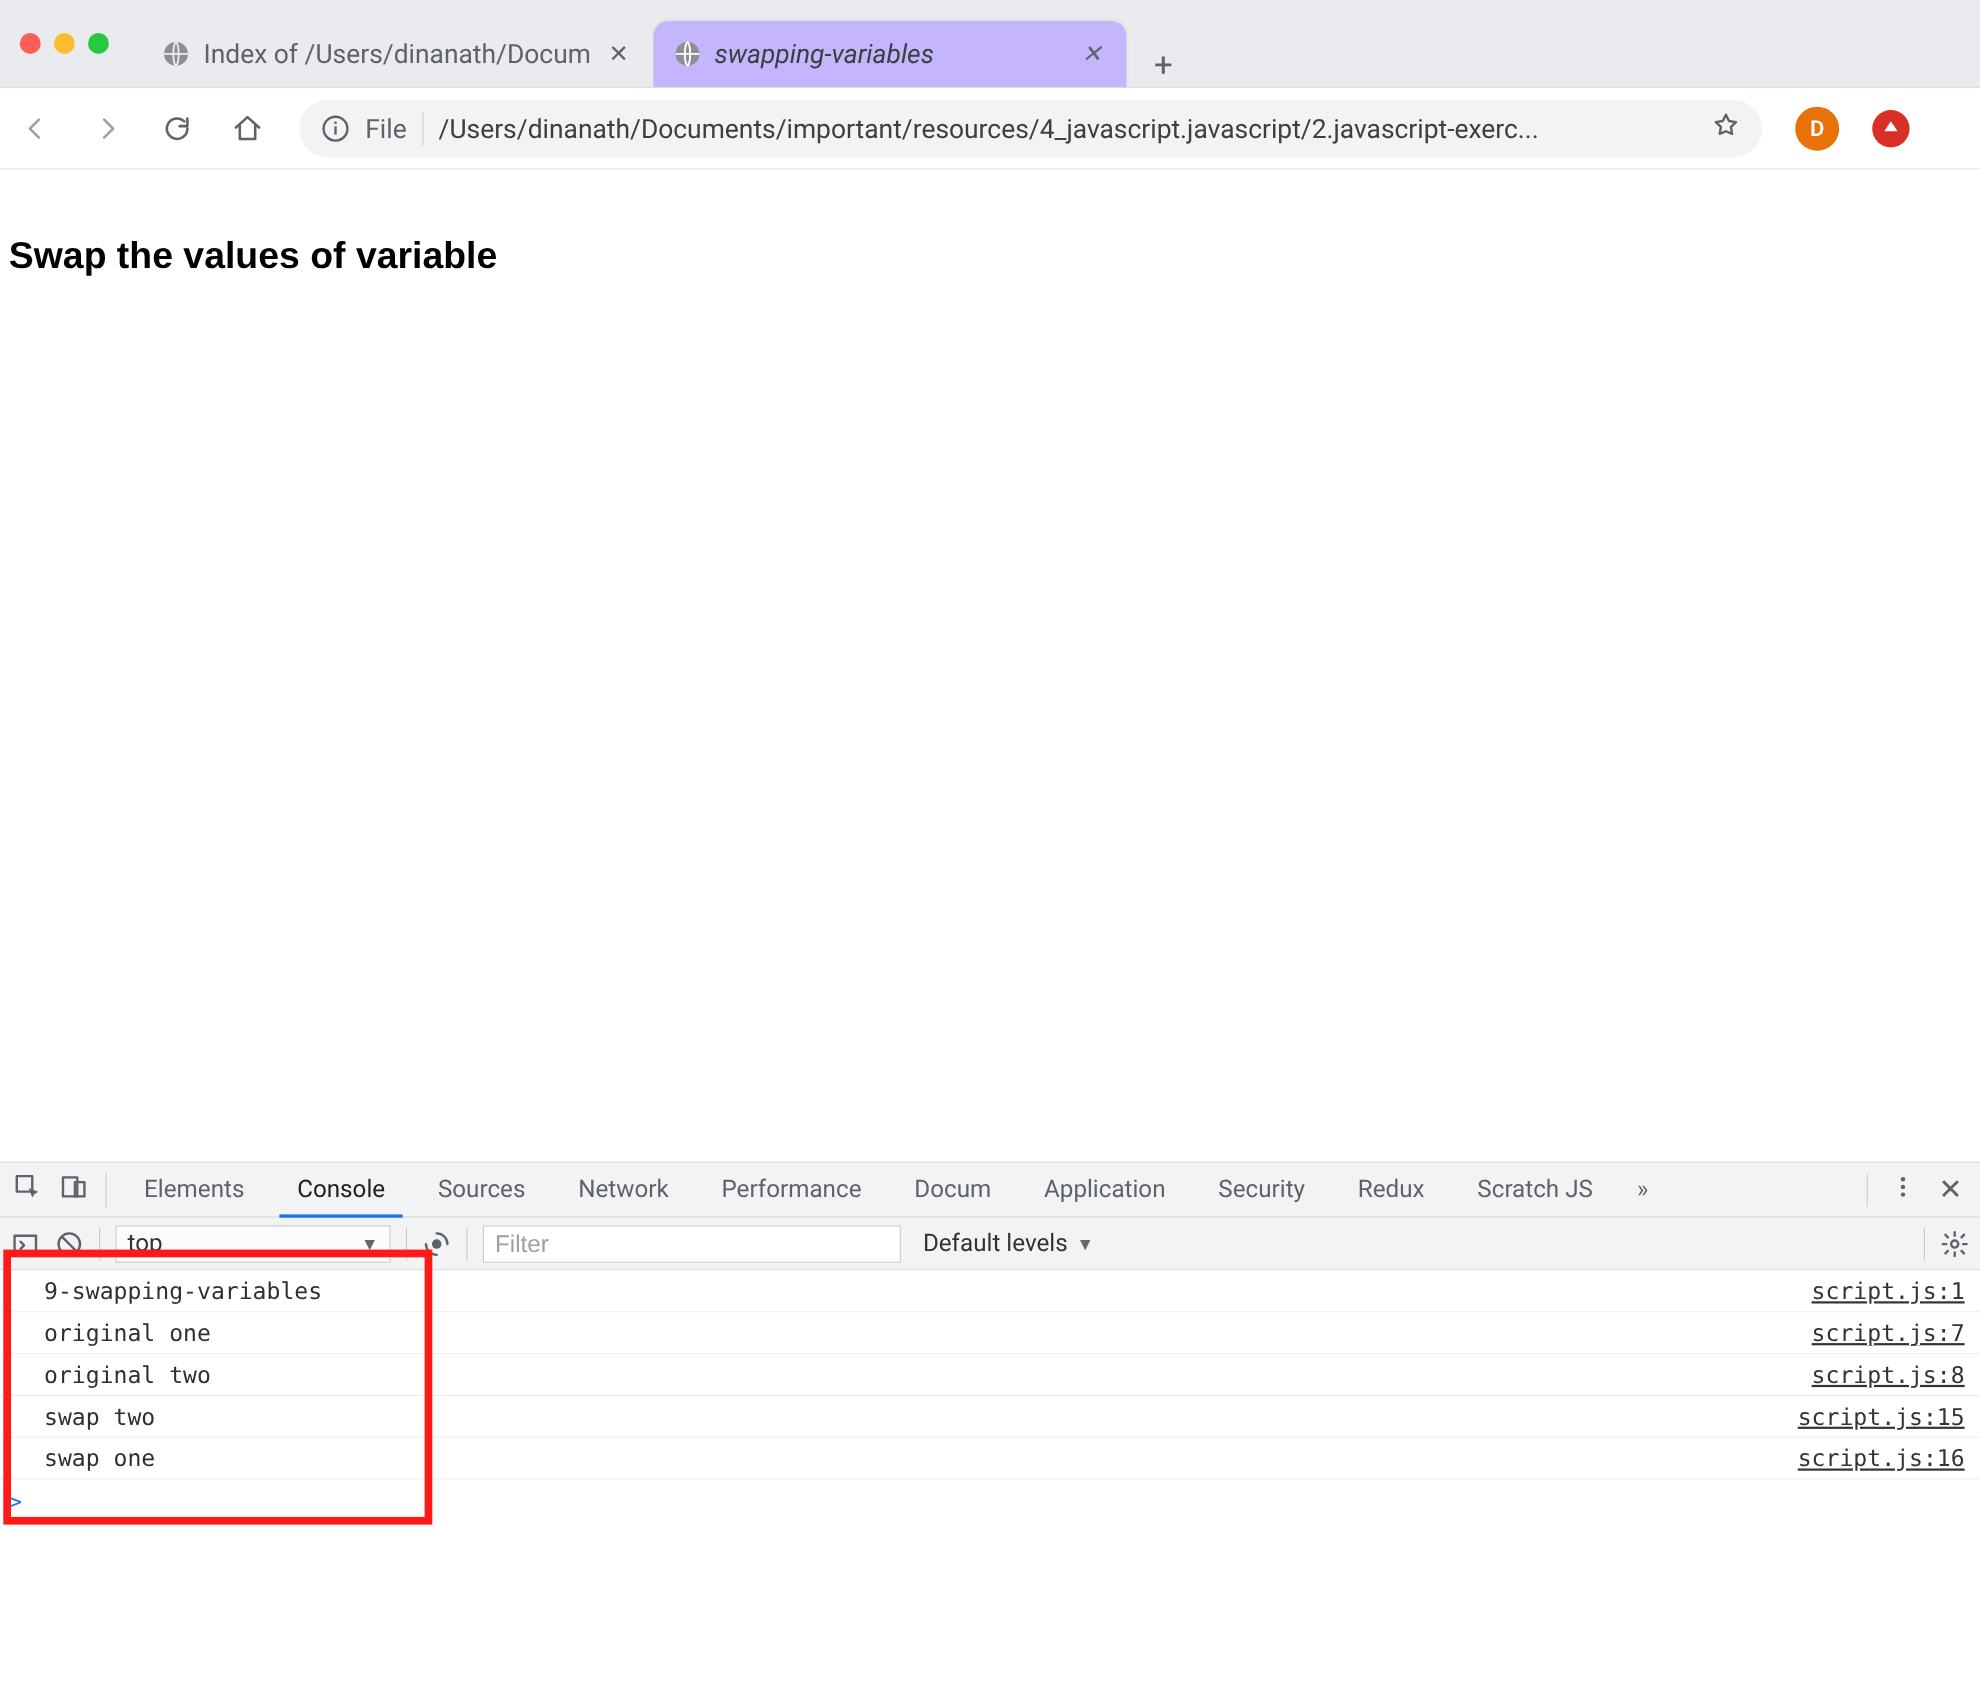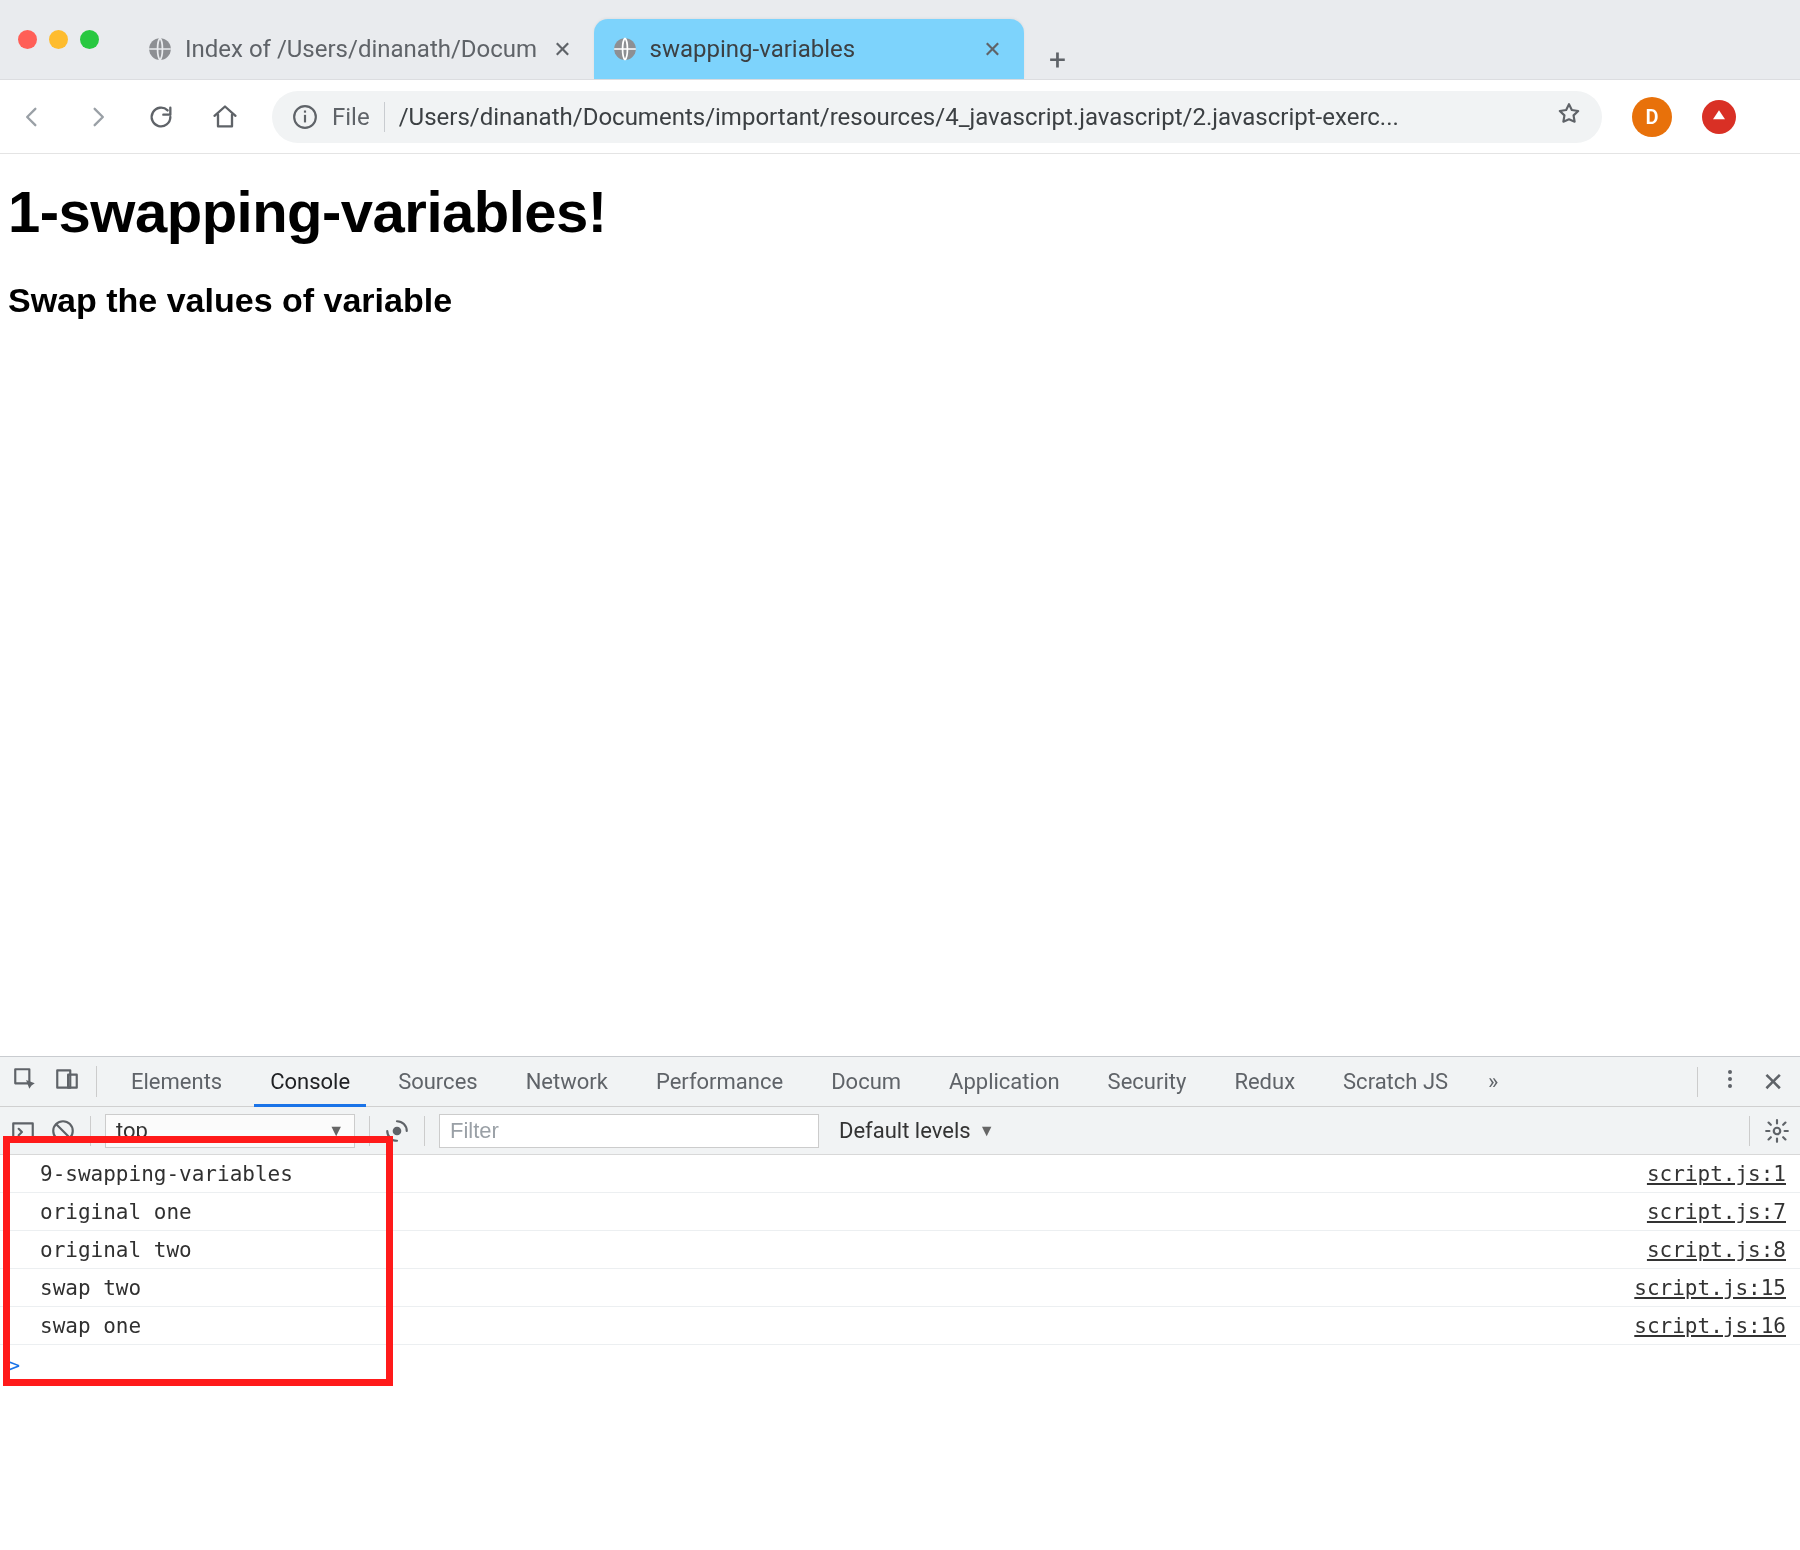--- a/index.html
+++ b/index.html
@@ -27,21 +27,21 @@
   .dot.yellow { background:#febc2e; }
   .dot.green  { background:#28c840; }
 
   .tabs { display:flex; align-items:flex-end; height:100%;justify-content:space-between; }
   .tab {
     display:flex; align-items:center; gap:12px;
     height:60px; padding:0 18px; font-size:24px; color:#5f6368;
     position:relative; min-width: 430px;
     border-top-left-radius:14px; border-top-right-radius:14px;
   }
-  .tab.active { background:#7dd3fc; color:#3c4043; box-shadow:0 -1px 3px rgba(0,0,0,.05);}
+  .tab.active { background:#c4b5fd; color:#3c4043; box-shadow:0 -1px 3px rgba(0,0,0,.05);font-style:italic;}
   .tab .fav { width:26px; height:26px; display:flex; align-items:center; justify-content:center;}
   .tab .fav svg{width:26px;height:26px;}
   .tab .title{ white-space:nowrap; overflow:hidden; text-overflow:ellipsis; flex:1;}
   .tab .close{ font-size:22px; color:#5f6368; padding:4px;}
   .newtab { width:40px; height:40px; display:flex; align-items:center; justify-content:center; font-size:30px; color:#5f6368; margin-left:14px;}
 
   
   .toolbar {
     height:74px; background:#fff; display:flex; align-items:center;
     padding:0 16px; gap:30px; border-bottom:1px solid #e4e4e4;
@@ -203,21 +203,20 @@
     <span>D</span>
   </div>
   <div class="ext-badge">
     <svg viewBox="0 0 24 24">
         <path d="M12 3l8 12H4z" fill="#fff"></path>
       </svg>
   </div>
 </div>
 
 <div class="page">
-  <h1>1-swapping-variables!</h1>
   <h3>Swap the values of variable</h3>
 </div>
 
 <div class="devtools">
 
   <div class="dt-tabs">
     <div class="dt-left-icons">
       <span>
         <svg viewBox="0 0 24 24" class="stroke-ico">
             <rect x="3" y="3" width="13" height="13"></rect>

